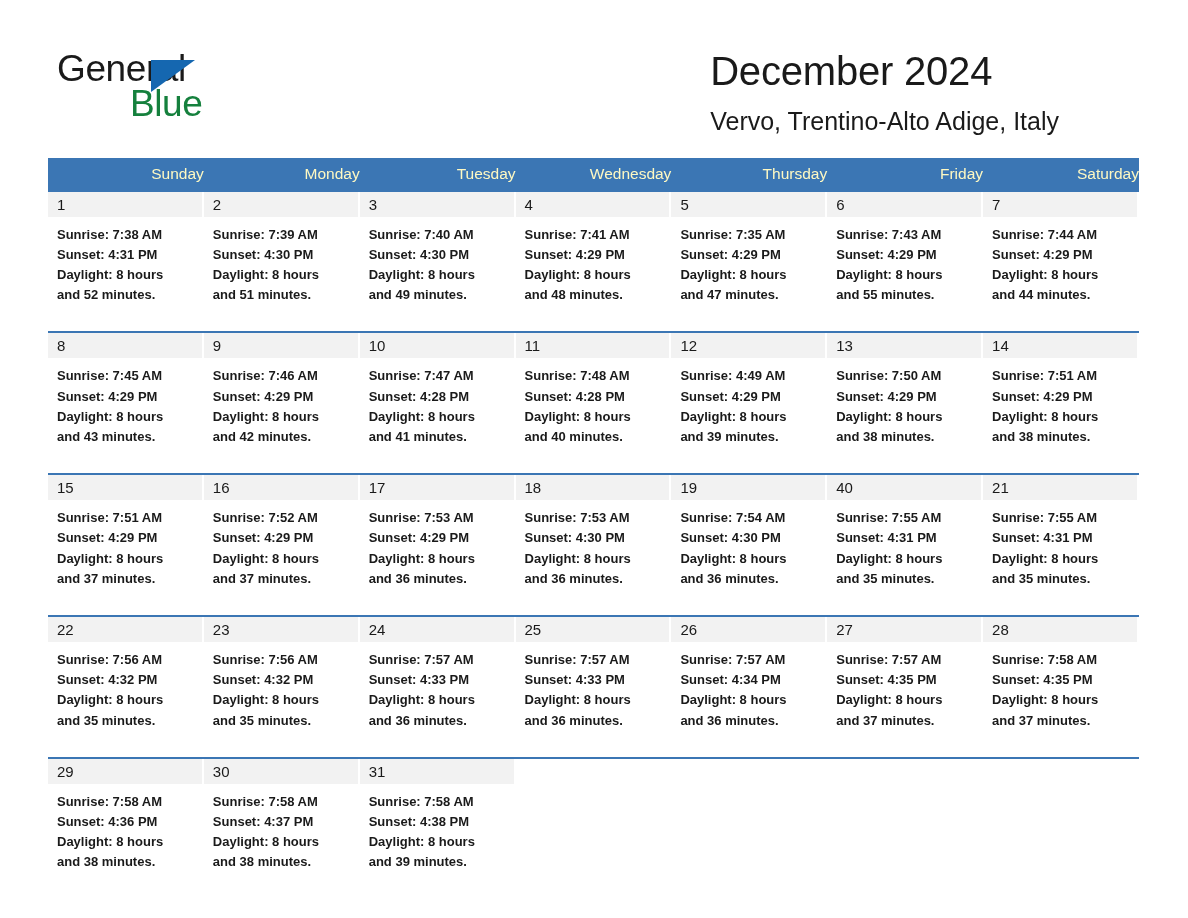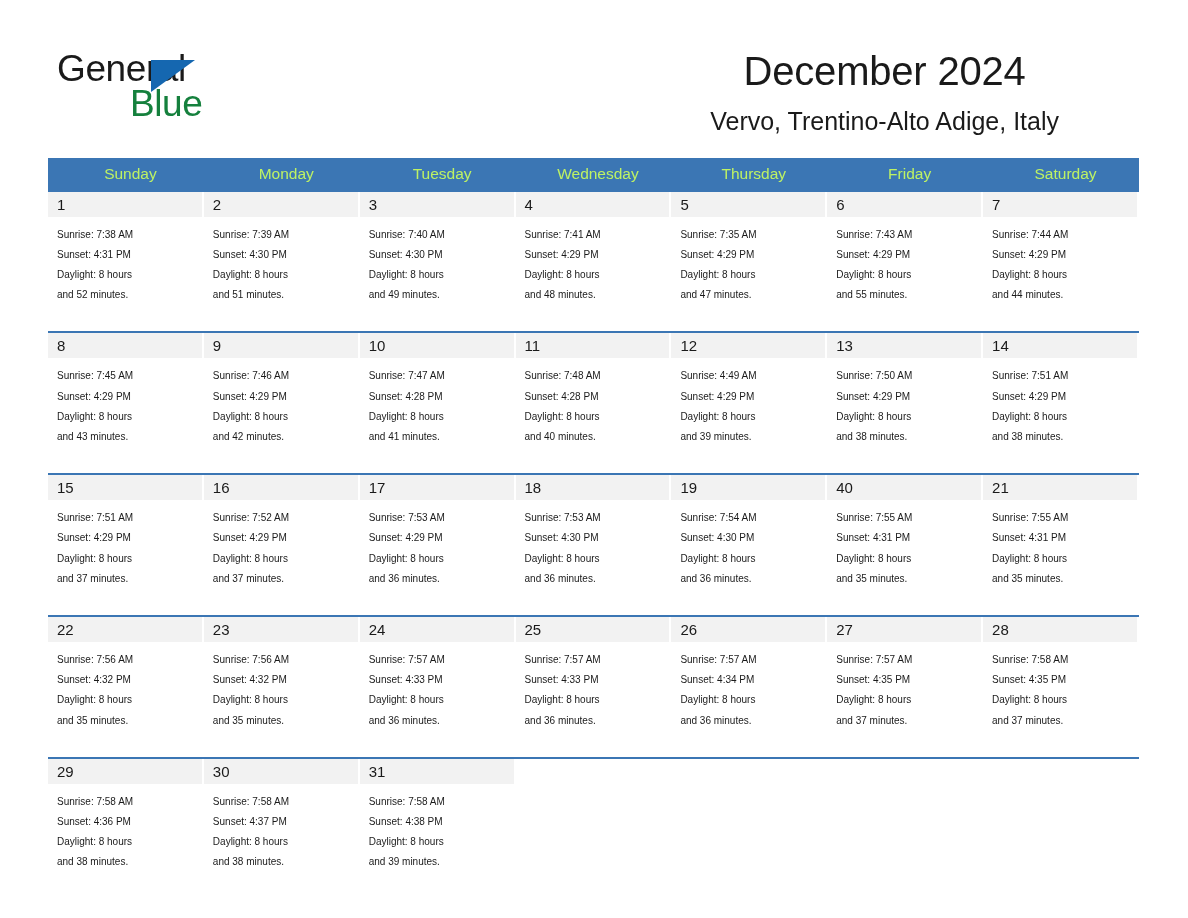--- a/index.html
+++ b/index.html
@@ -61,21 +61,21 @@
     top: 35px;
     font-size: 37px;
     letter-spacing: -0.4px;
     color: #15803d;
     line-height: 1;
   }
   .title-block {
     position: absolute;
     right: 56px;
     top: 48px;
-    text-align: center;
+    text-align: left;
   }
   .title {
     font-size: 40px;
     font-weight: normal;
     color: #1a1a1a;
     line-height: 1.18;
     letter-spacing: -0.2px;
     white-space: nowrap;
   }
   .subtitle {
@@ -94,24 +94,24 @@
     top: 158px;
     width: 1091px;
   }
   .cal-table {
     width: 100%;
     border-collapse: collapse;
     table-layout: fixed;
   }
   .cal-table th {
     background: #3b76b4;
-    color: #bef264;
+    color: #fef9c3;
     font-size: 15.5px;
     font-weight: normal;
-    text-align: center;
+    text-align: right;
     padding: 7px 0 8px 9px;
     border: none;
     line-height: 1.2;
   }
   .week-row td {
     vertical-align: top;
     padding: 0;
     border: none;
     border-top: 2px solid #3b76b4;
     background: #ffffff;
@@ -131,23 +131,24 @@
     padding-left: 9px;
     font-size: 15px;
     color: #1a1a1a;
     margin-right: 2px;
   }
   .cell.empty .daynum {
     color: transparent;
   }
   .cell-lines {
     padding: 8px 6px 10px 9px;
-    font-size: 10px;
+    font-size: 13px;
     line-height: 20.2px;
     color: #1a1a1a;
+    font-weight: bold;
   }
   .cell-lines div {
     white-space: nowrap;
   }
   .spacer-row td {
     height: 16px;
     padding: 0;
     border: none;
     background: #ffffff;
   }

